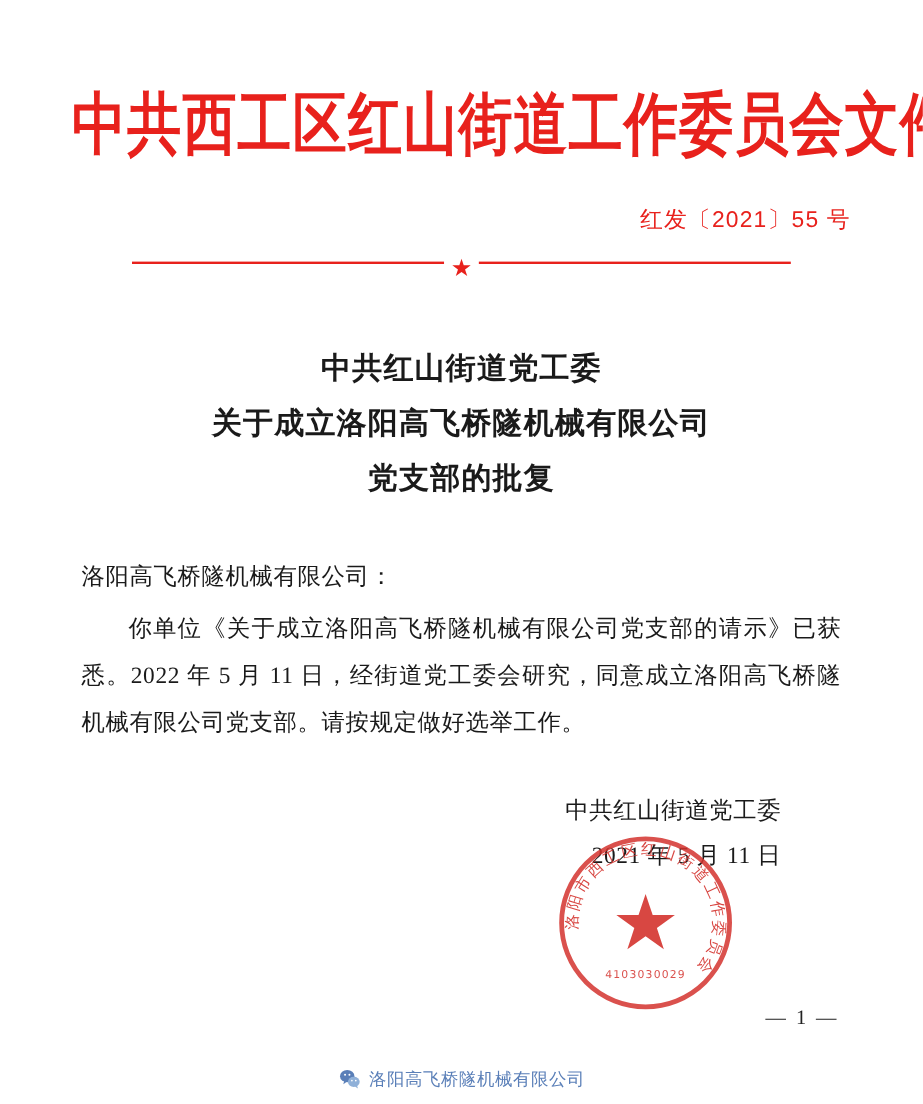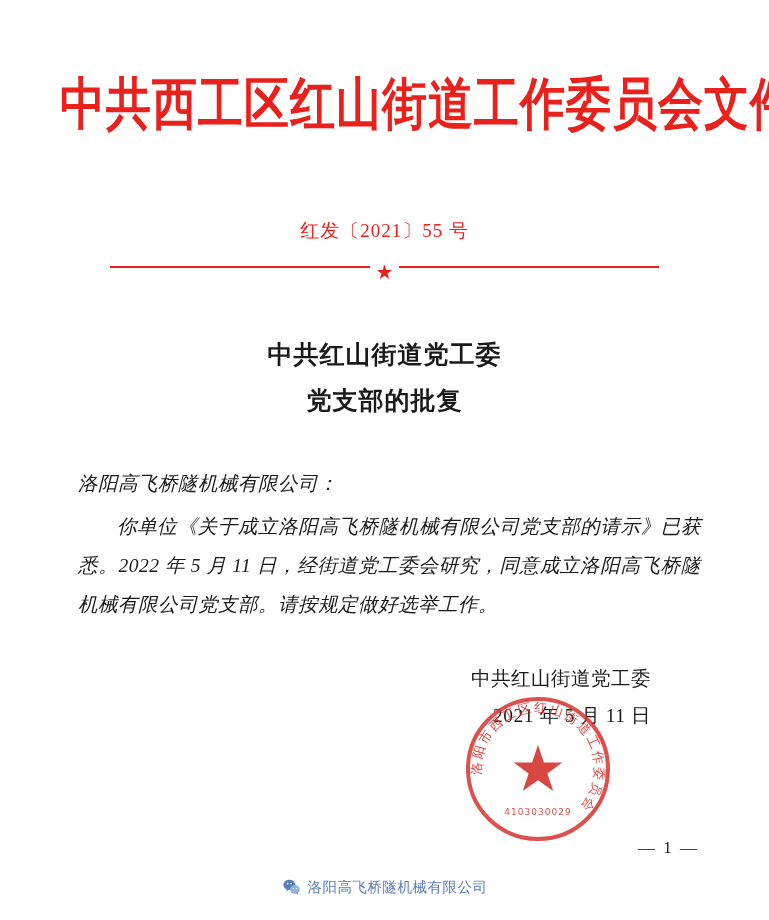--- a/index.html
+++ b/index.html
@@ -32,26 +32,26 @@
     letter-spacing: 1px;
     line-height: 1.1;
     padding-top: 58px;
     white-space: nowrap;
     transform: scaleY(1.25);
     transform-origin: center top;
   }
 
   
   .doc-number {
-    text-align: center;
+    text-align: right;
     color: #e8211c;
     font-size: 19px;
     letter-spacing: 1px;
-    margin-top: 110px;
-    font-family: Liberation Serif, serif;
+    margin-top: 62px;
+    font-family: Liberation Sans, sans-serif;
   }
 
   
   .rule-wrap {
     position: relative;
     margin-top: 18px;
     height: 22px;
   }
   .rule-line {
     position: absolute;
@@ -88,24 +88,23 @@
   
   .body-block {
     margin-top: 40px;
     font-size: 19.5px;
     line-height: 2.0;
     color: #1a1a1a;
     letter-spacing: 0.5px;
     padding: 0 8px;
   }
   .body-block p {
-    margin: 0 0 4px 10px;
+    margin: 0 0 4px 0;
     text-align: justify;
     text-justify: inter-ideograph;
-    font-style: italic;
   }
   .indent {
     text-indent: 2em;
   }
 
   
   .signature {
     margin-top: 36px;
     text-align: right;
     padding-right: 58px;
@@ -137,21 +136,21 @@
   }
 
   
   .footer-bar {
     position: absolute;
     left: 0;
     right: 0;
     bottom: 0;
     height: 42px;
     display: flex;
-    align-items: flex-start;
+    align-items: center;
     justify-content: center;
     gap: 7px;
     font-family: "Liberation Sans", sans-serif;
   }
   .wechat-icon {
     width: 19px;
     height: 19px;
     flex: 0 0 auto;
   }
   .footer-name {
@@ -170,20 +169,21 @@
 
   <div class="doc-number">红发〔2021〕55 号</div>
 
   <div class="rule-wrap">
     <div class="rule-line"></div>
     <div class="rule-star">★</div>
   </div>
 
   <div class="title-block">
     <div>中共红山街道党工委</div>
+    <div>关于成立洛阳高飞桥隧机械有限公司</div>
     <div>党支部的批复</div>
   </div>
 
   <div class="body-block">
     <p>洛阳高飞桥隧机械有限公司：</p>
     <p class="indent">你单位《关于成立洛阳高飞桥隧机械有限公司党支部的请示》已获悉。2022 年 5 月 11 日，经街道党工委会研究，同意成立洛阳高飞桥隧机械有限公司党支部。请按规定做好选举工作。</p>
   </div>
 
   <div class="signature">
     <div>中共红山街道党工委</div>

